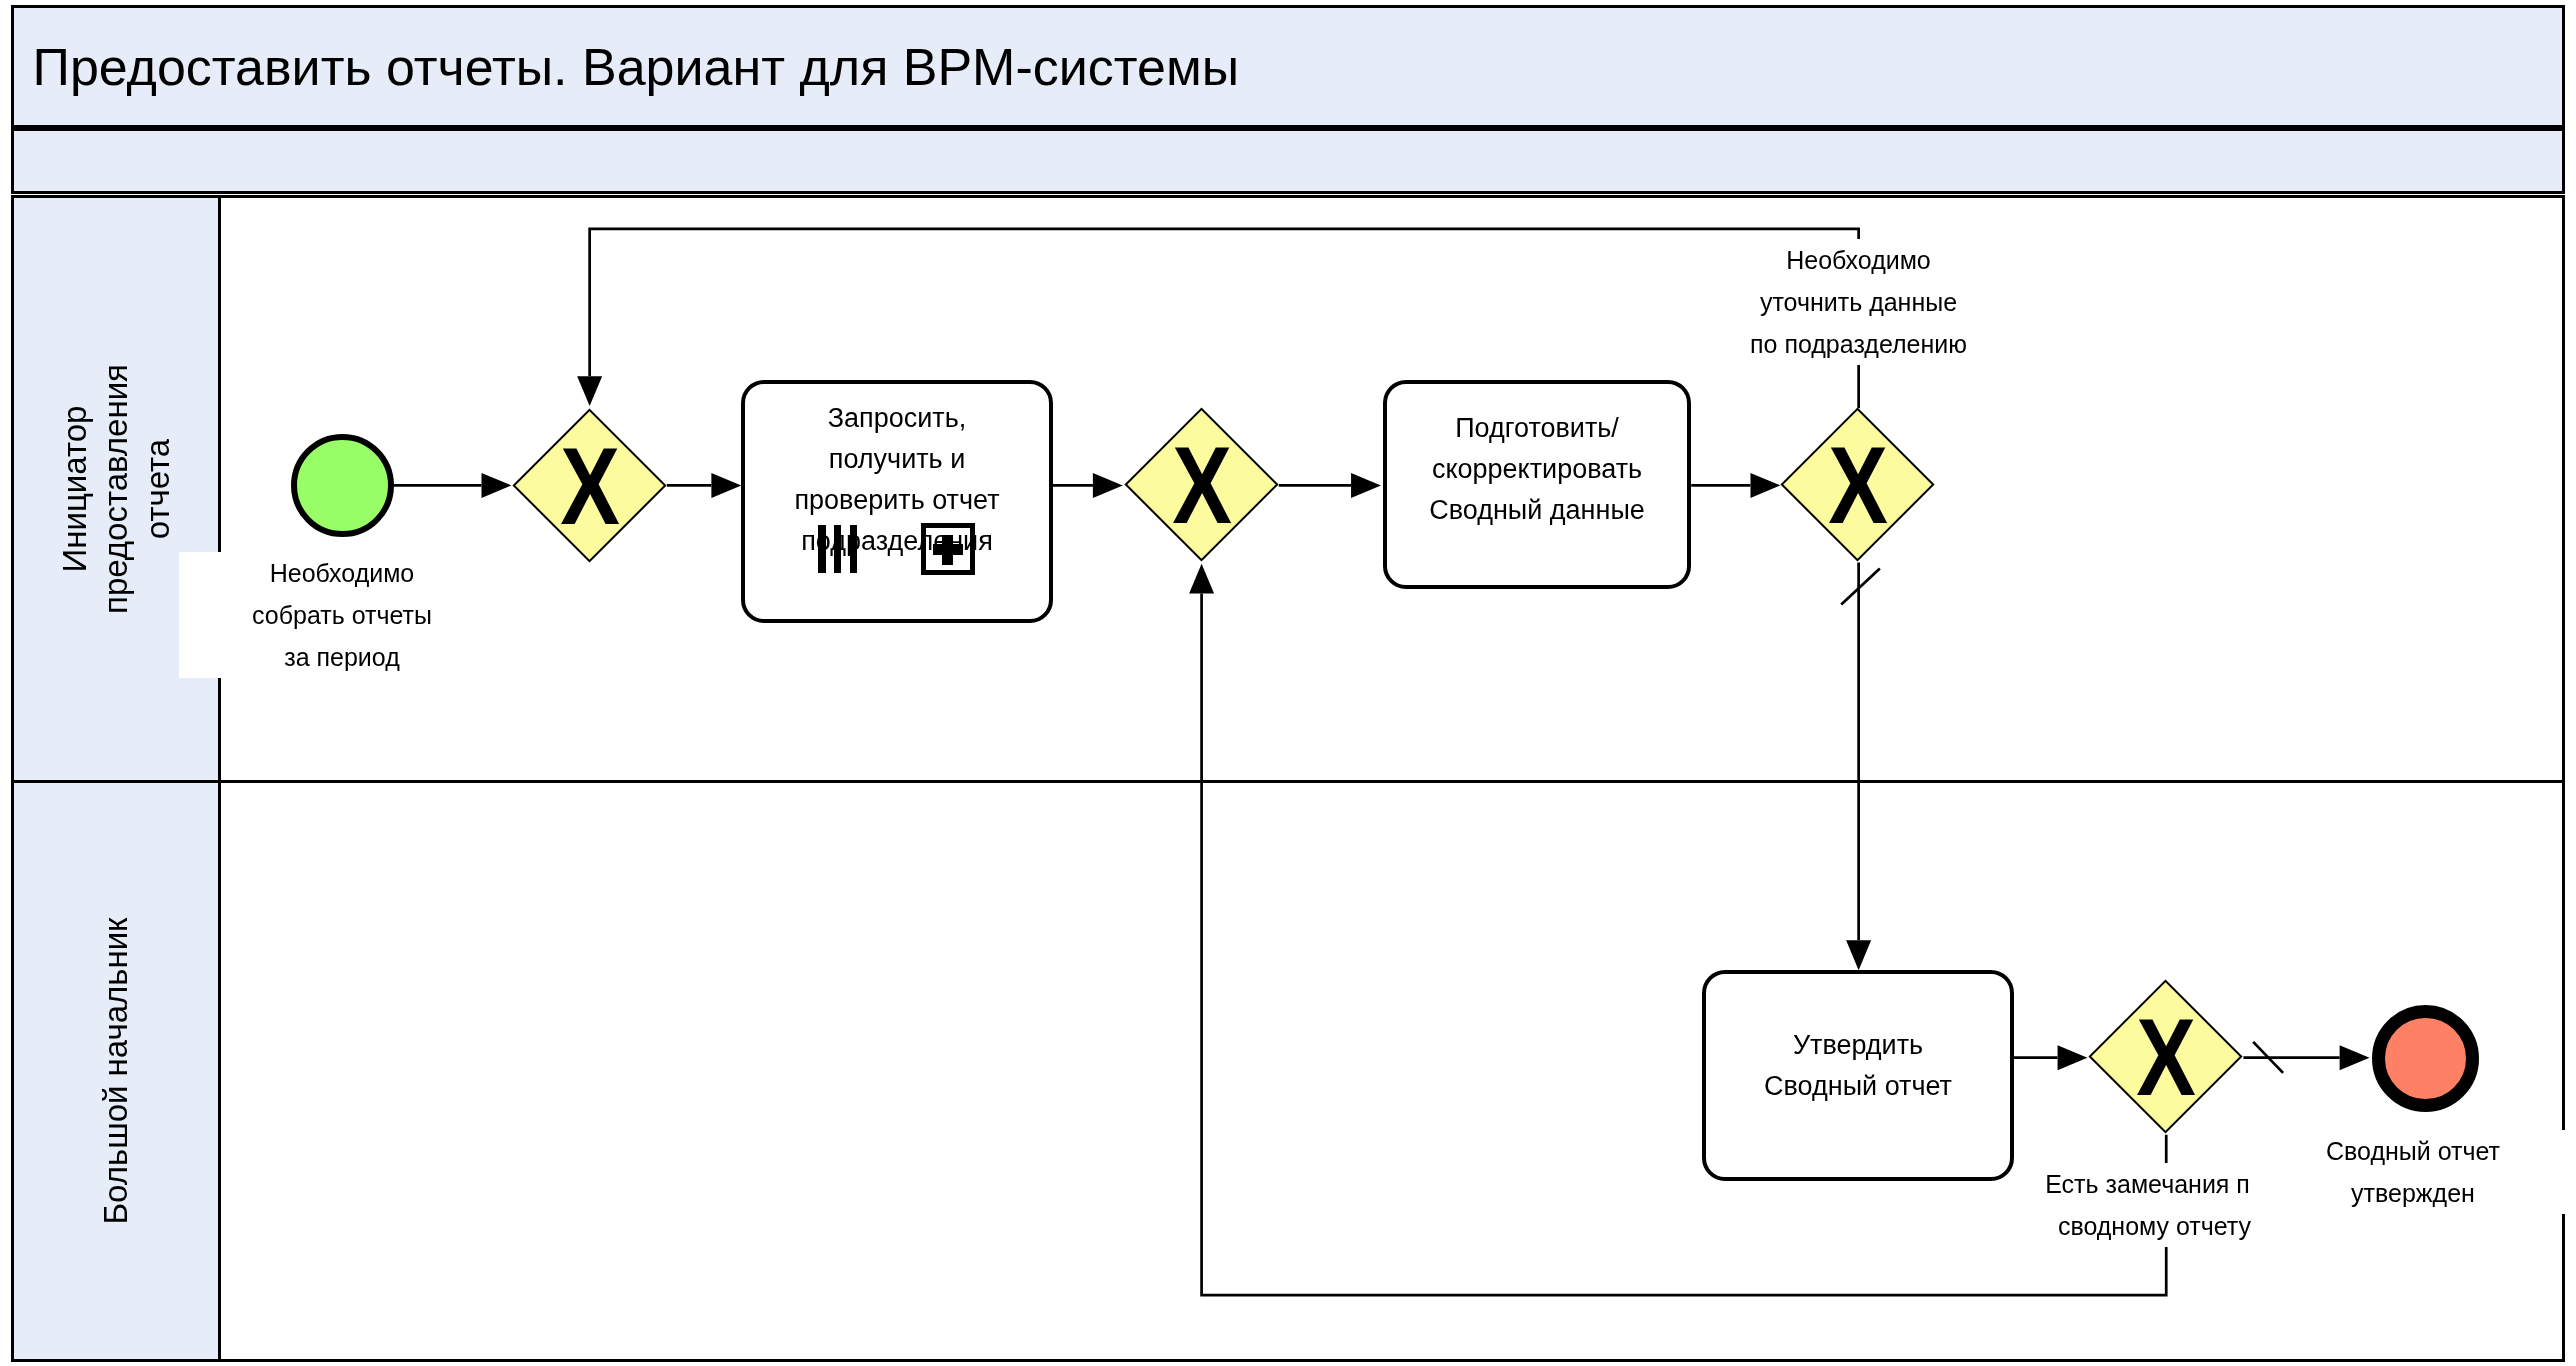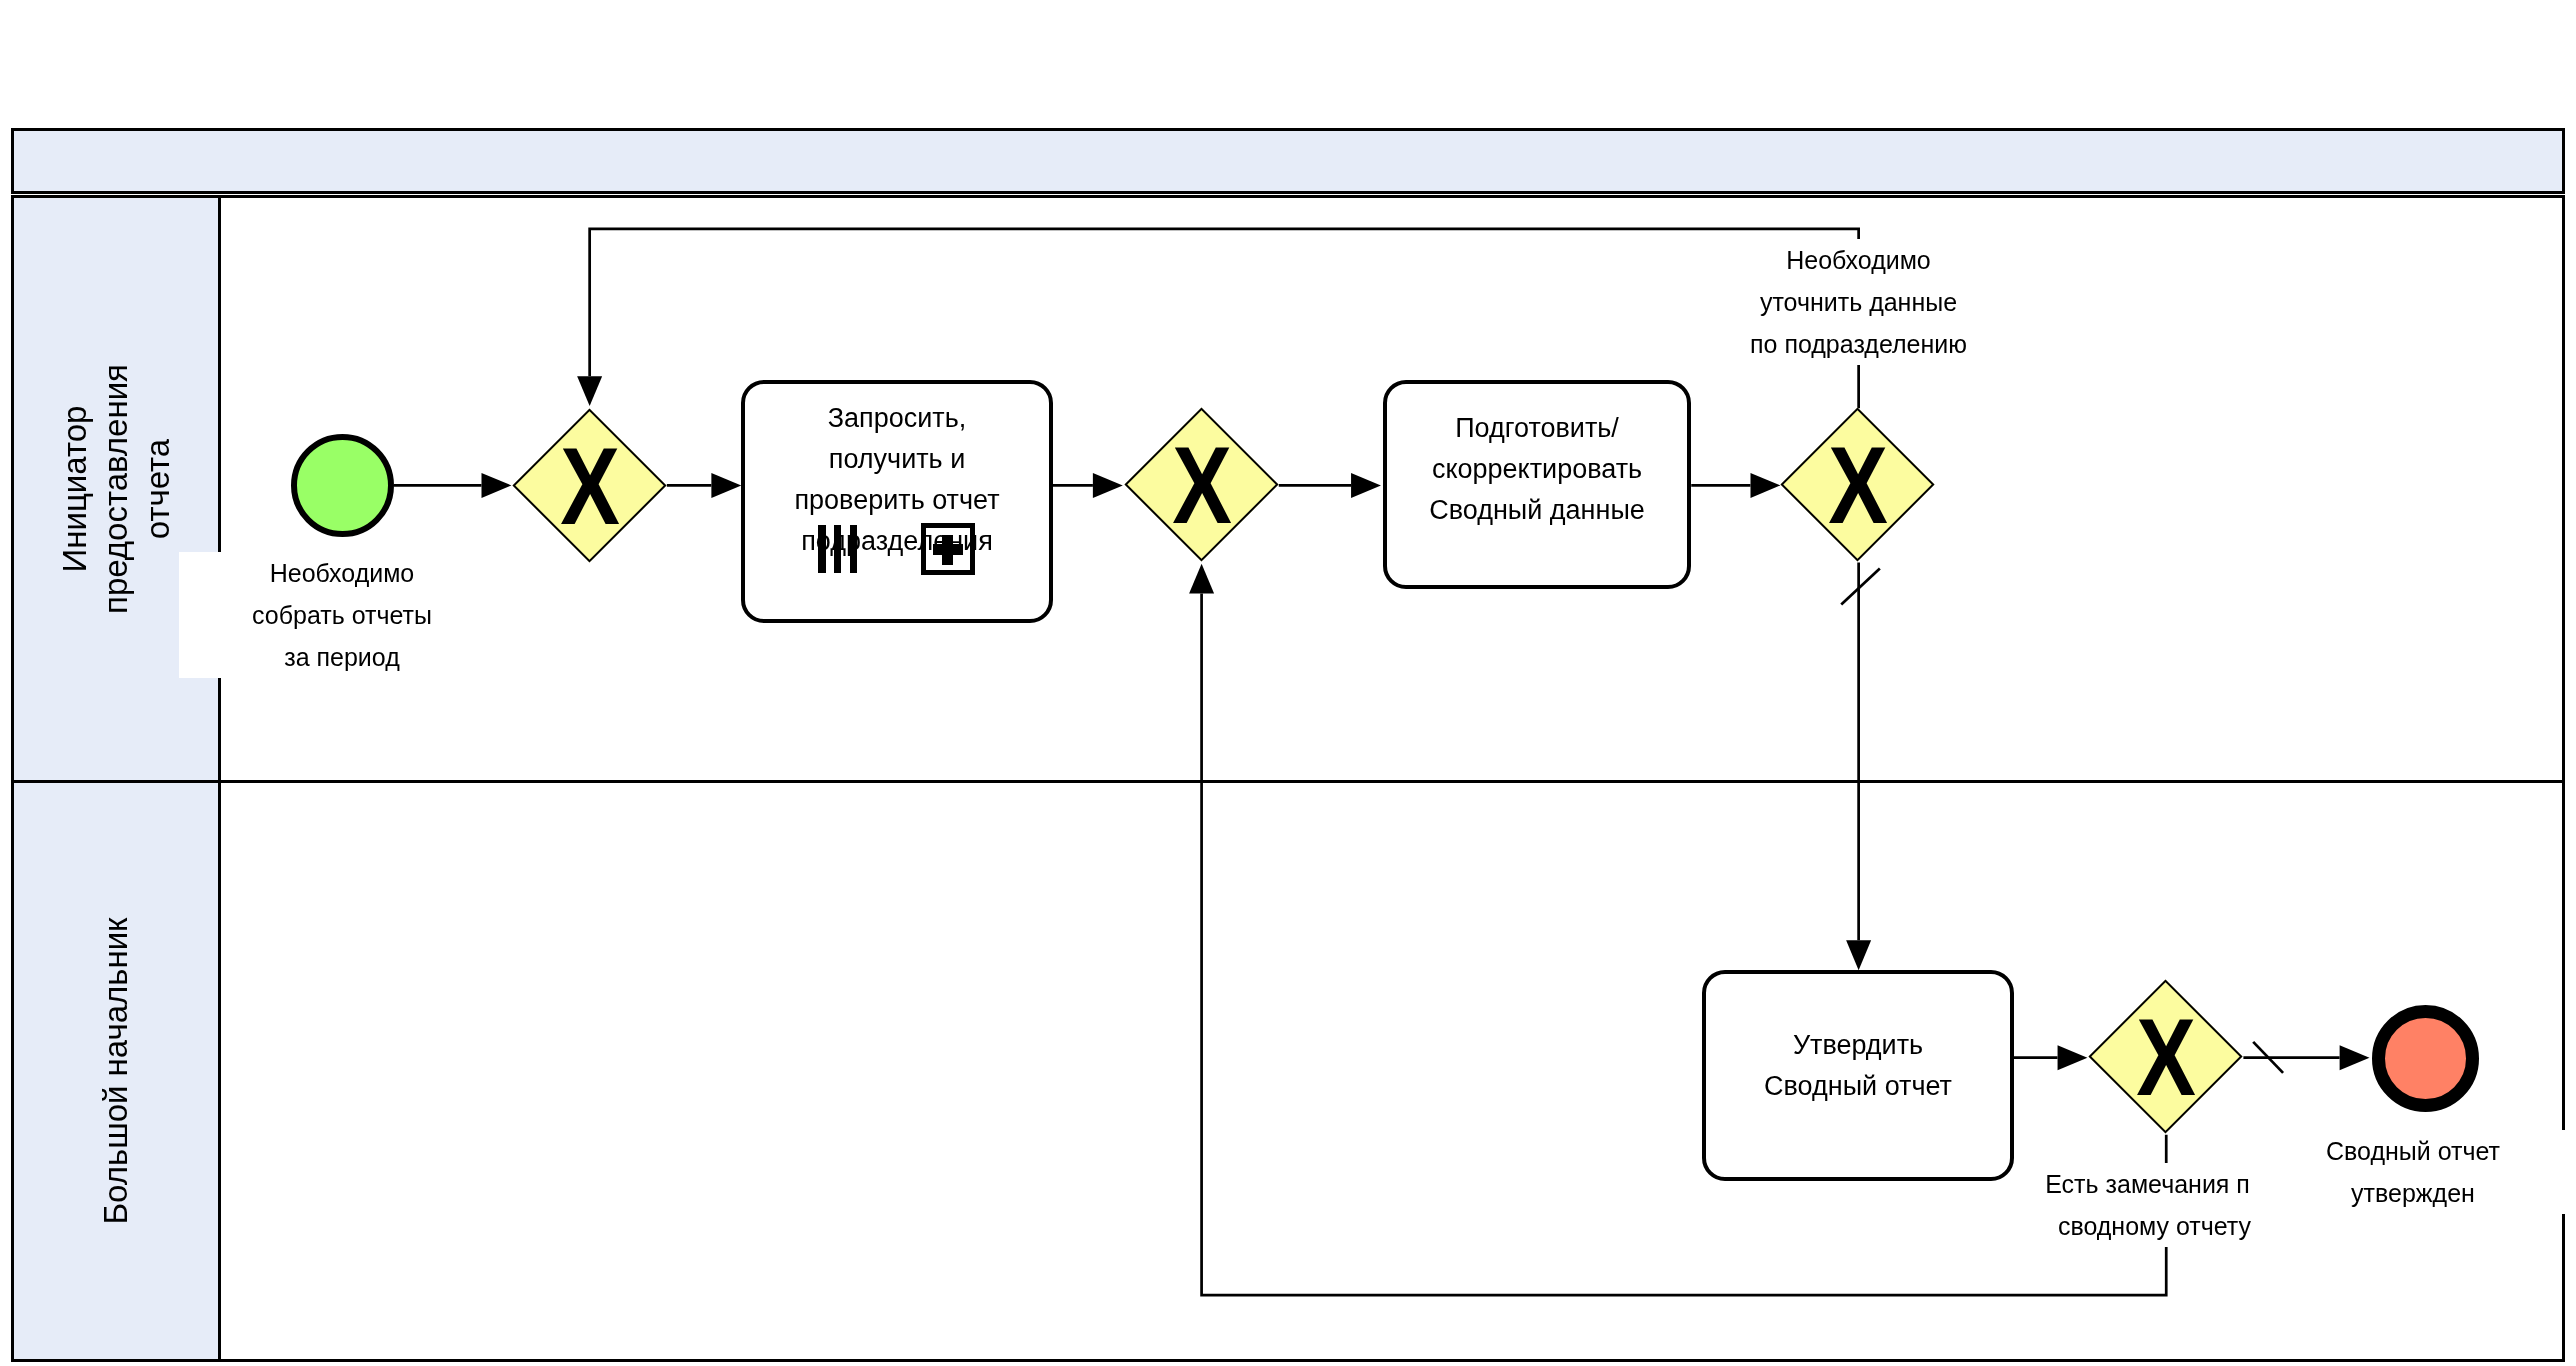--- a/index.html
+++ b/index.html
@@ -41,20 +41,23 @@
   .mi-bar{width:7.6px;height:48px;background:#000;}
   .plus-box{position:absolute;left:176px;top:139px;width:54px;height:52px;box-sizing:border-box;border:5.4px solid #000;background:transparent;}
   .plus-h{position:absolute;left:6.5px;top:16.3px;width:30px;height:11px;background:#000;}
   .plus-v{position:absolute;left:16.3px;top:6.5px;width:11px;height:30px;background:#000;}
 </style>
 </head>
 <body>
 
 <div class="canvas">
 
+  <div class="box title-bar">
+    <span>Предоставить отчеты. Вариант для BPM-системы</span>
+  </div>
   <div class="box subtitle-bar"></div>
 
   <div class="box pool">
     <div class="lane-header h1">
       <div class="rot r1">Инициатор
 предоставления
 отчета</div>
     </div>
     <div class="lane-header h2">
       <div class="rot r2">Большой начальник</div>

